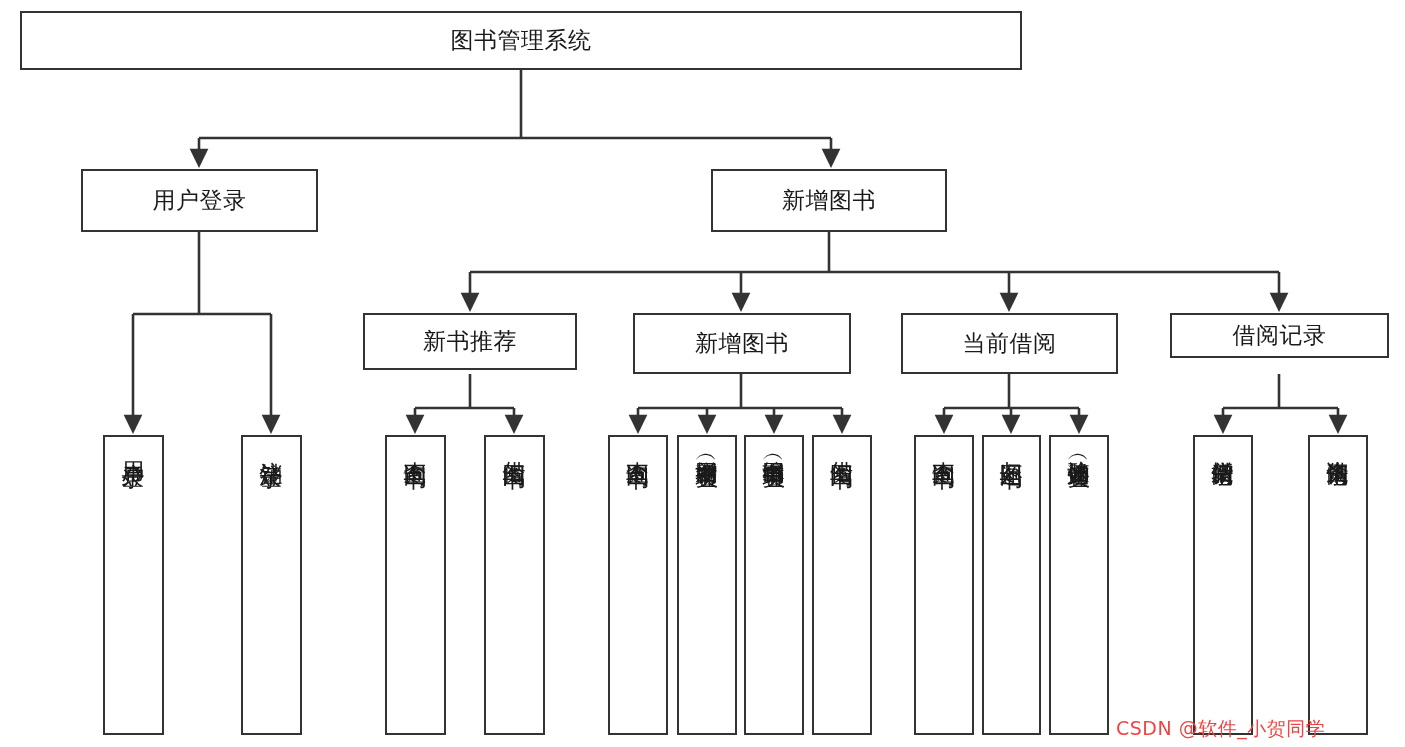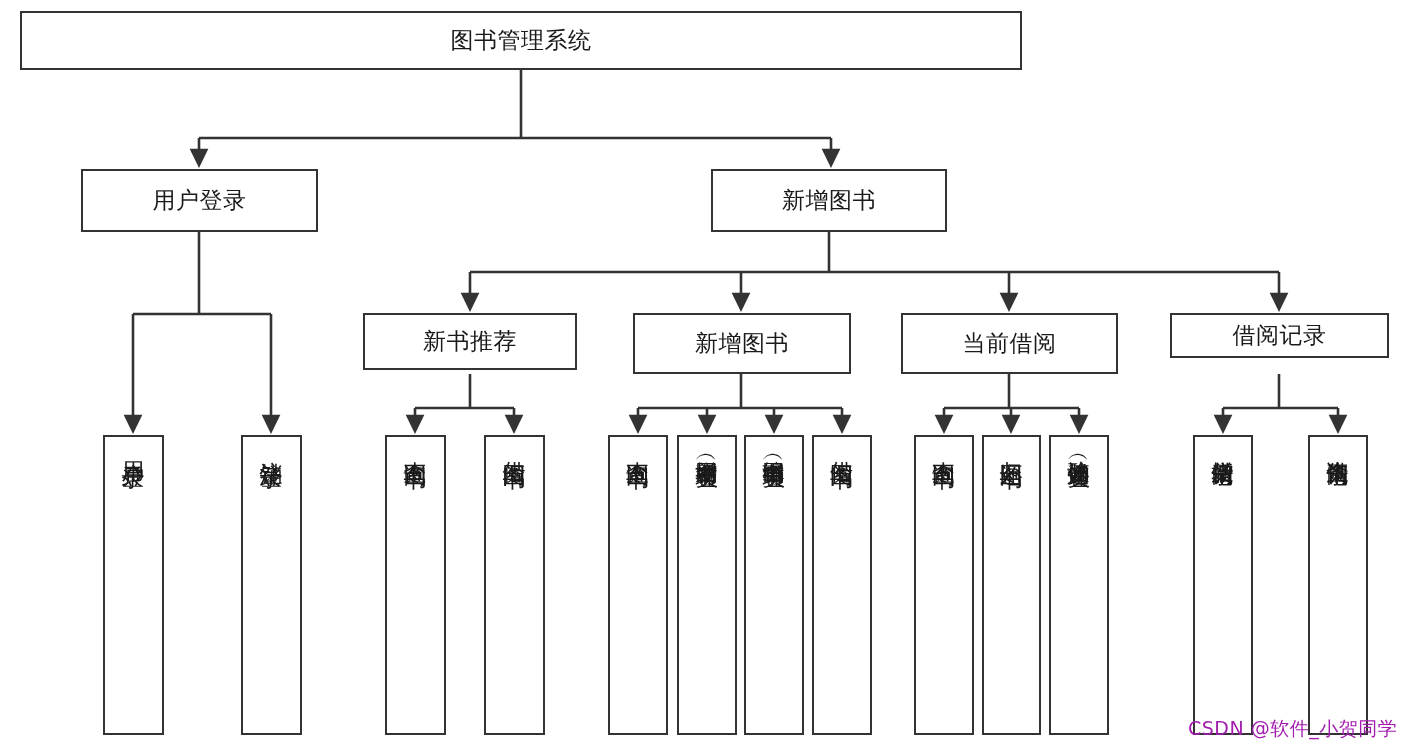--- a/index.html
+++ b/index.html
@@ -65,24 +65,24 @@
     letter-spacing: 2px;
     white-space: nowrap;
     height: auto;
   }
   .node.vert.tall .node-label {
     font-size: 22px;
     letter-spacing: 1px;
   }
   #watermark {
     position: absolute;
-    left: 1188px;
+    left: 1116px;
     top: 716px;
     font-size: 19px;
-    color: #a21caf;
+    color: #ef4444;
     white-space: nowrap;
     letter-spacing: 0.5px;
   }
 </style>
 </head>
 <body>
 
 <div id="diagram-root">
 
   <svg id="edges-layer" width="1405" height="747" viewBox="0 0 1405 747">

